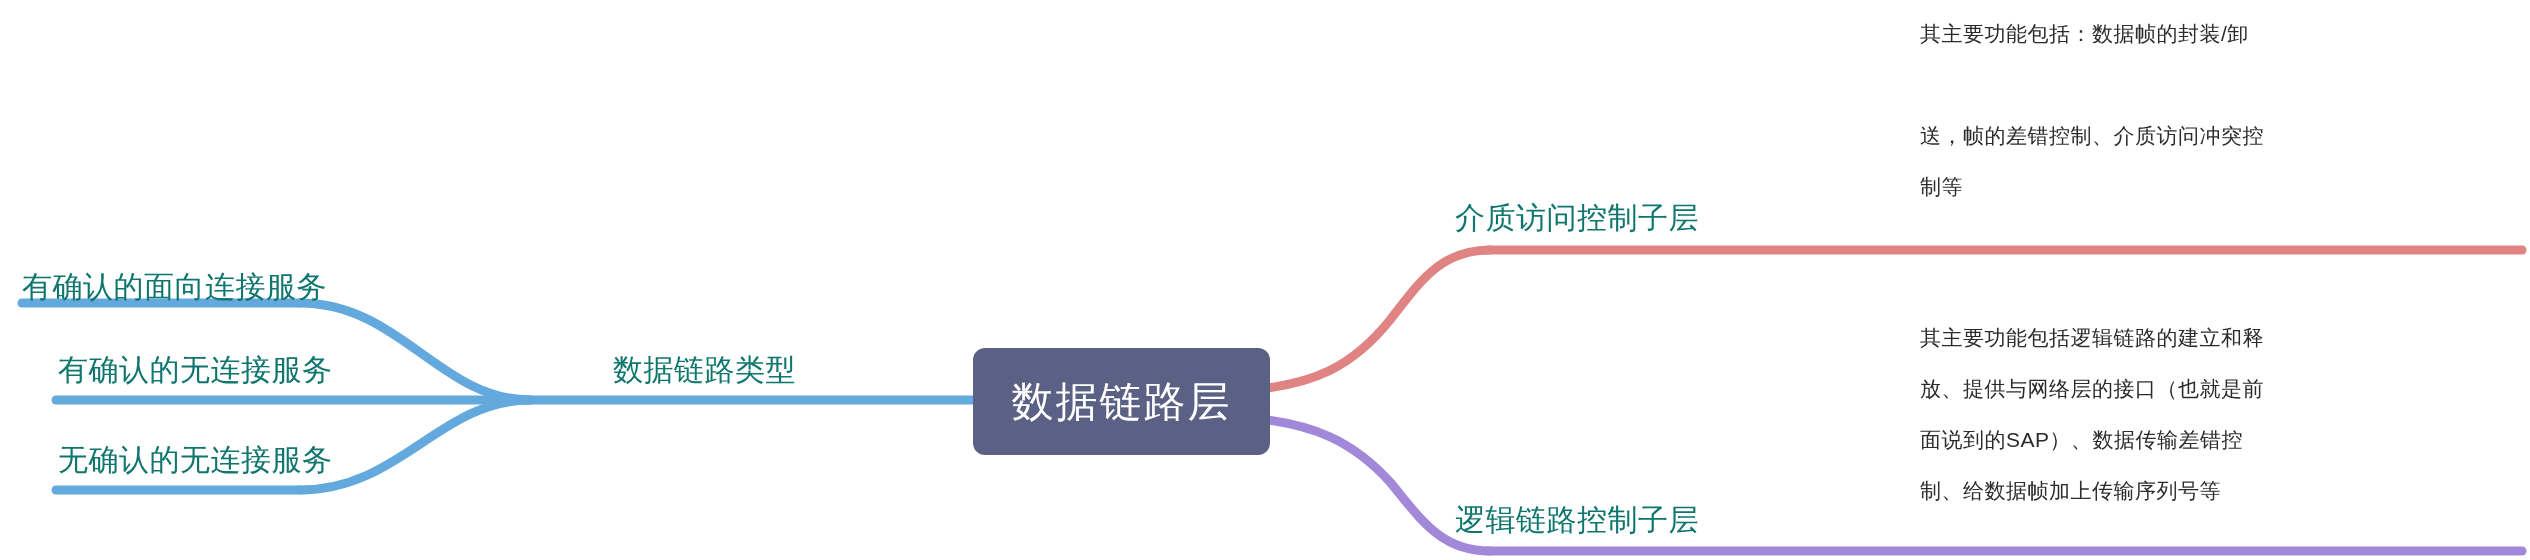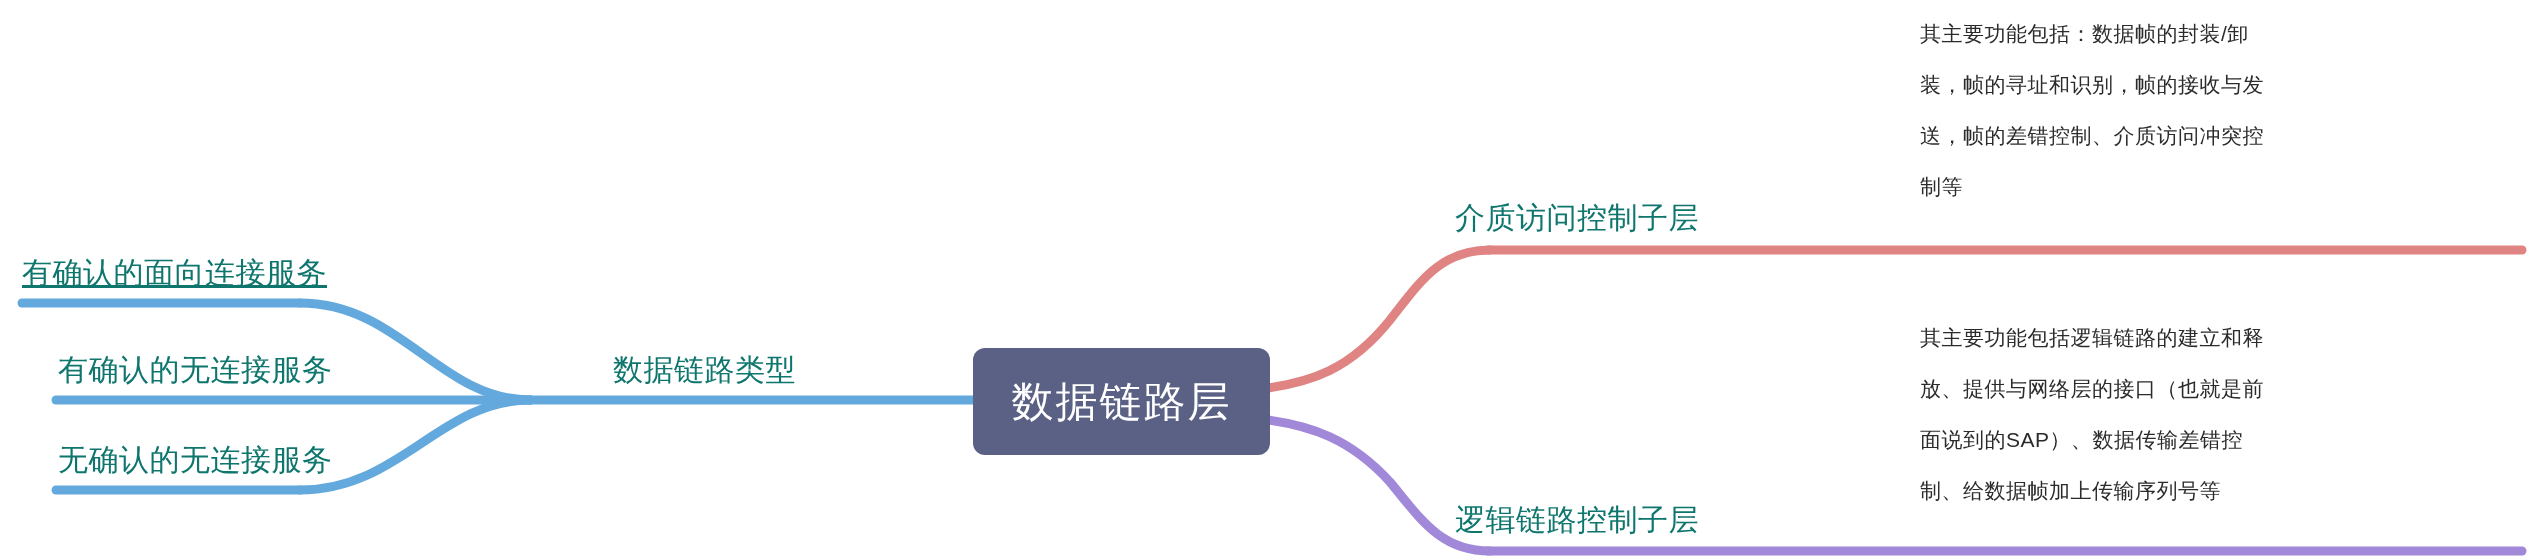--- a/index.html
+++ b/index.html
@@ -71,33 +71,33 @@
 
     <path d="M 530,400 L 975,400" stroke="#63a9dd" stroke-width="9" stroke-linecap="round" fill="none"></path>
 
     <path d="M 1268,388 C 1310,382 1350,370 1390,320 C 1420,282 1440,250 1490,250" stroke="#e08383" stroke-width="9" stroke-linecap="round" fill="none"></path>
     <path d="M 1488,250 L 2522,250" stroke="#e08383" stroke-width="9" stroke-linecap="round" fill="none"></path>
 
     <path d="M 1268,420 C 1310,426 1350,438 1390,482 C 1420,518 1440,551 1490,551" stroke="#a188d8" stroke-width="9" stroke-linecap="round" fill="none"></path>
     <path d="M 1488,551 L 2522,551" stroke="#a188d8" stroke-width="9" stroke-linecap="round" fill="none"></path>
   </svg>
 
-  <div class="node-label" style="left:22px; top:258px;text-decoration:underline;">有确认的面向连接服务</div>
+  <div class="node-label" style="left:22px; top:272px;">有确认的面向连接服务</div>
 
   <div class="node-label" style="left:58px; top:445px;">无确认的无连接服务</div>
 
   <div class="node-label" style="left:58px; top:355px;">有确认的无连接服务</div>
 
   <div class="node-label" style="left:613px; top:355px;">数据链路类型</div>
 
   <div class="central" style="left:973px; top:348px; width:297px; height:107px;">
     <span>数据链路层</span>
   </div>
 
   <div class="node-label" style="left:1455px; top:203px;">介质访问控制子层</div>
 
-  <div class="para" style="left:1920px; top:8px; width:580px;"><span>其主要功能包括：数据帧的封装/卸</span><br><span>装，帧的寻址和识别，帧的接收与发</span><br><span>送，帧的差错控制、介质访问冲突控</span><br><span>制等</span></div>
+  <div class="para" style="left:1920px; top:8px; width:580px;"><span>其主要功能包括：数据帧的封装/卸</span><br><br><span>送，帧的差错控制、介质访问冲突控</span><br><span>制等</span></div>
 
   <div class="node-label" style="left:1455px; top:505px;font-family:Liberation Serif, serif;">逻辑链路控制子层</div>
 
   <div class="para" style="left:1920px; top:312px; width:580px;"><span>其主要功能包括逻辑链路的建立和释</span><br><span>放、提供与网络层的接口（也就是前</span><br><span>面说到的SAP）、数据传输差错控</span><br><span>制、给数据帧加上传输序列号等</span></div>
 
 </div>
 
 </body></html>

